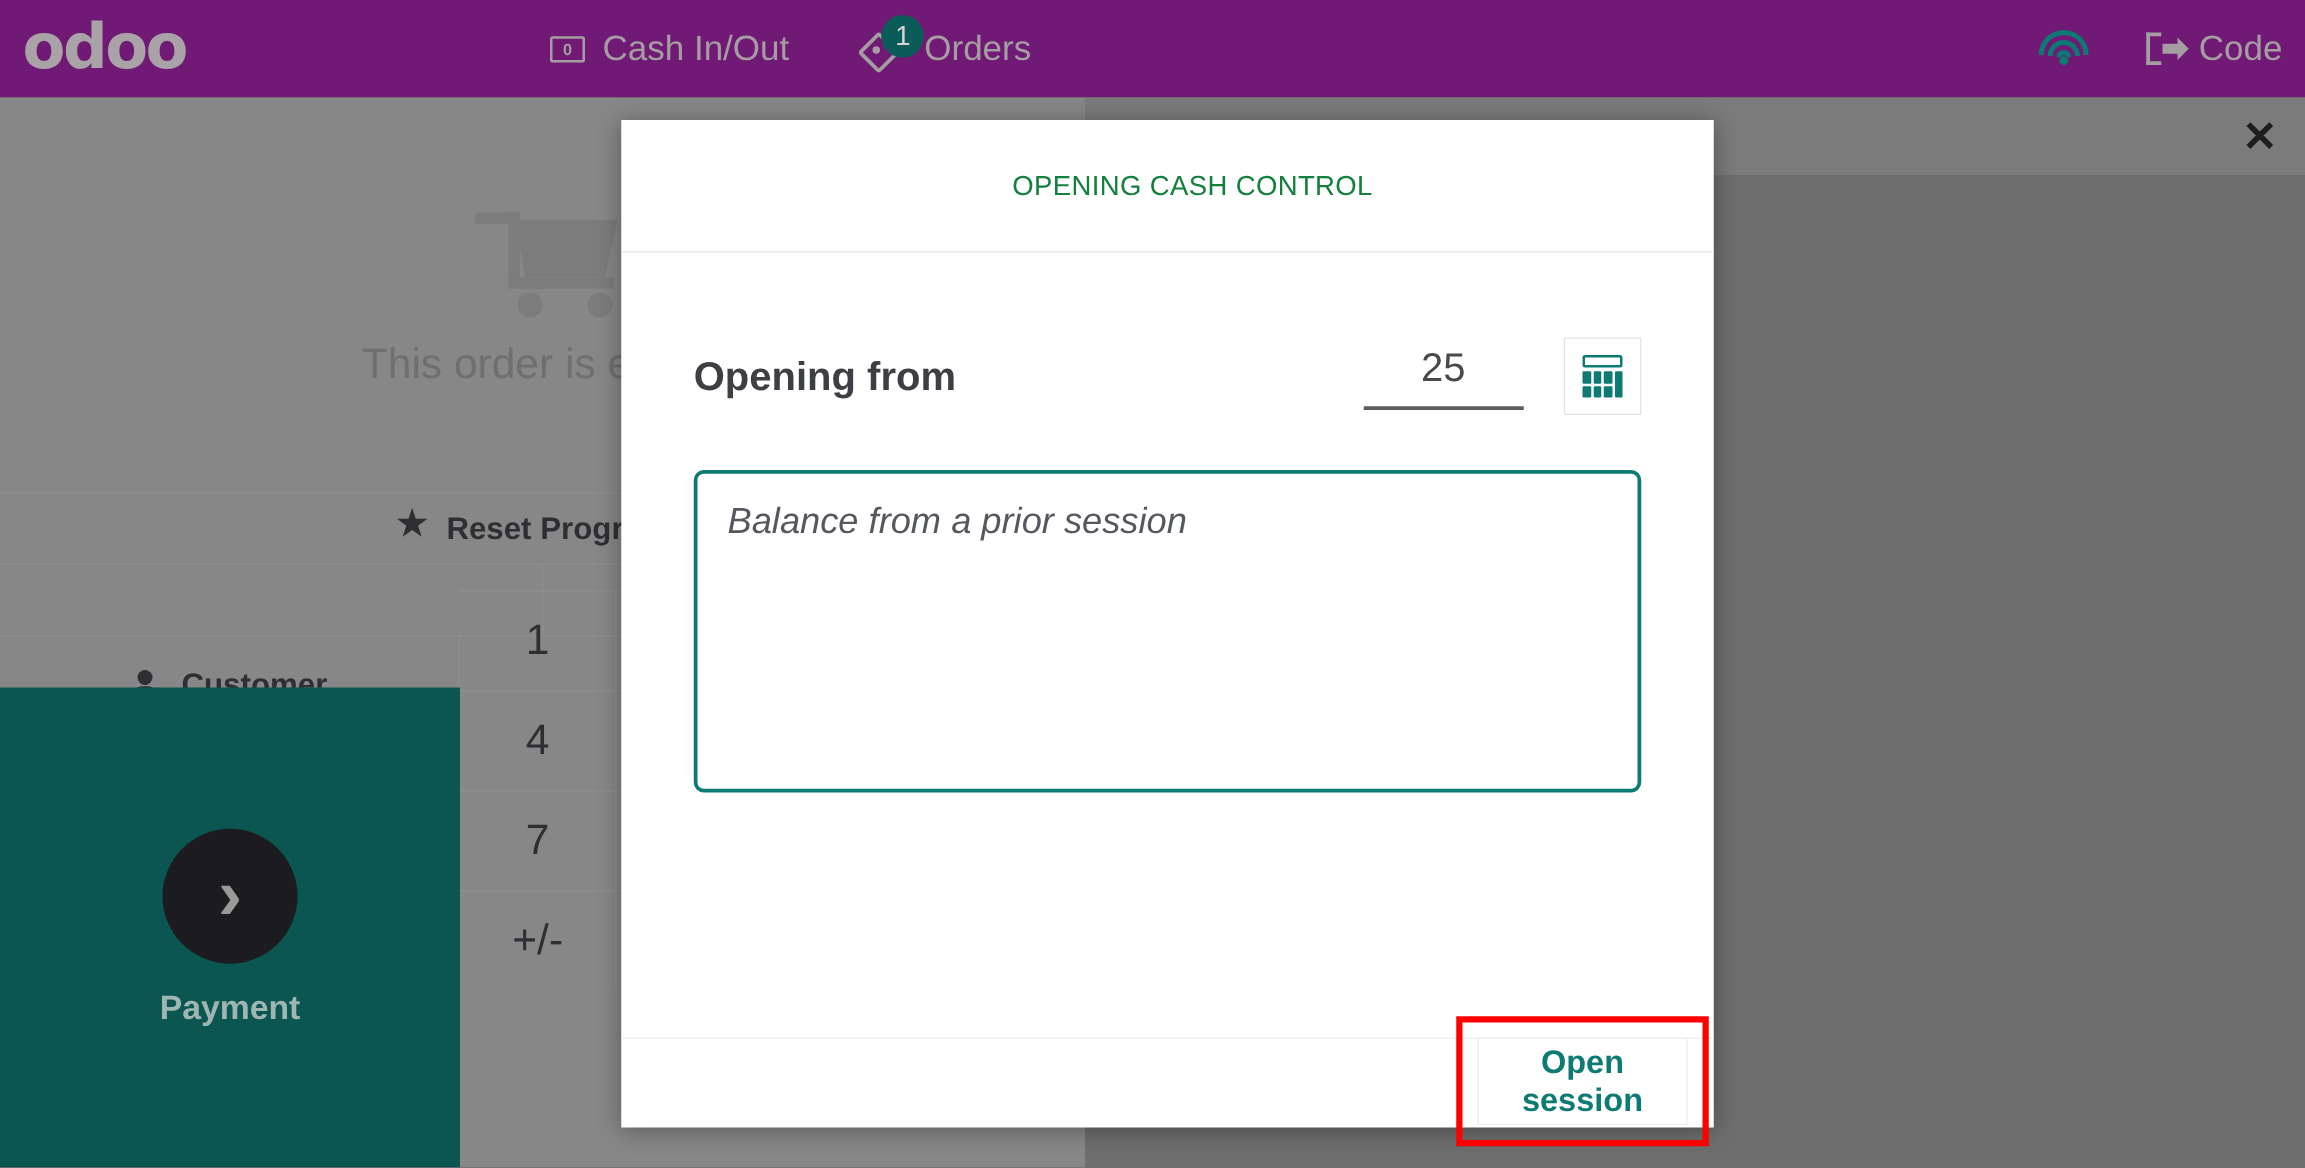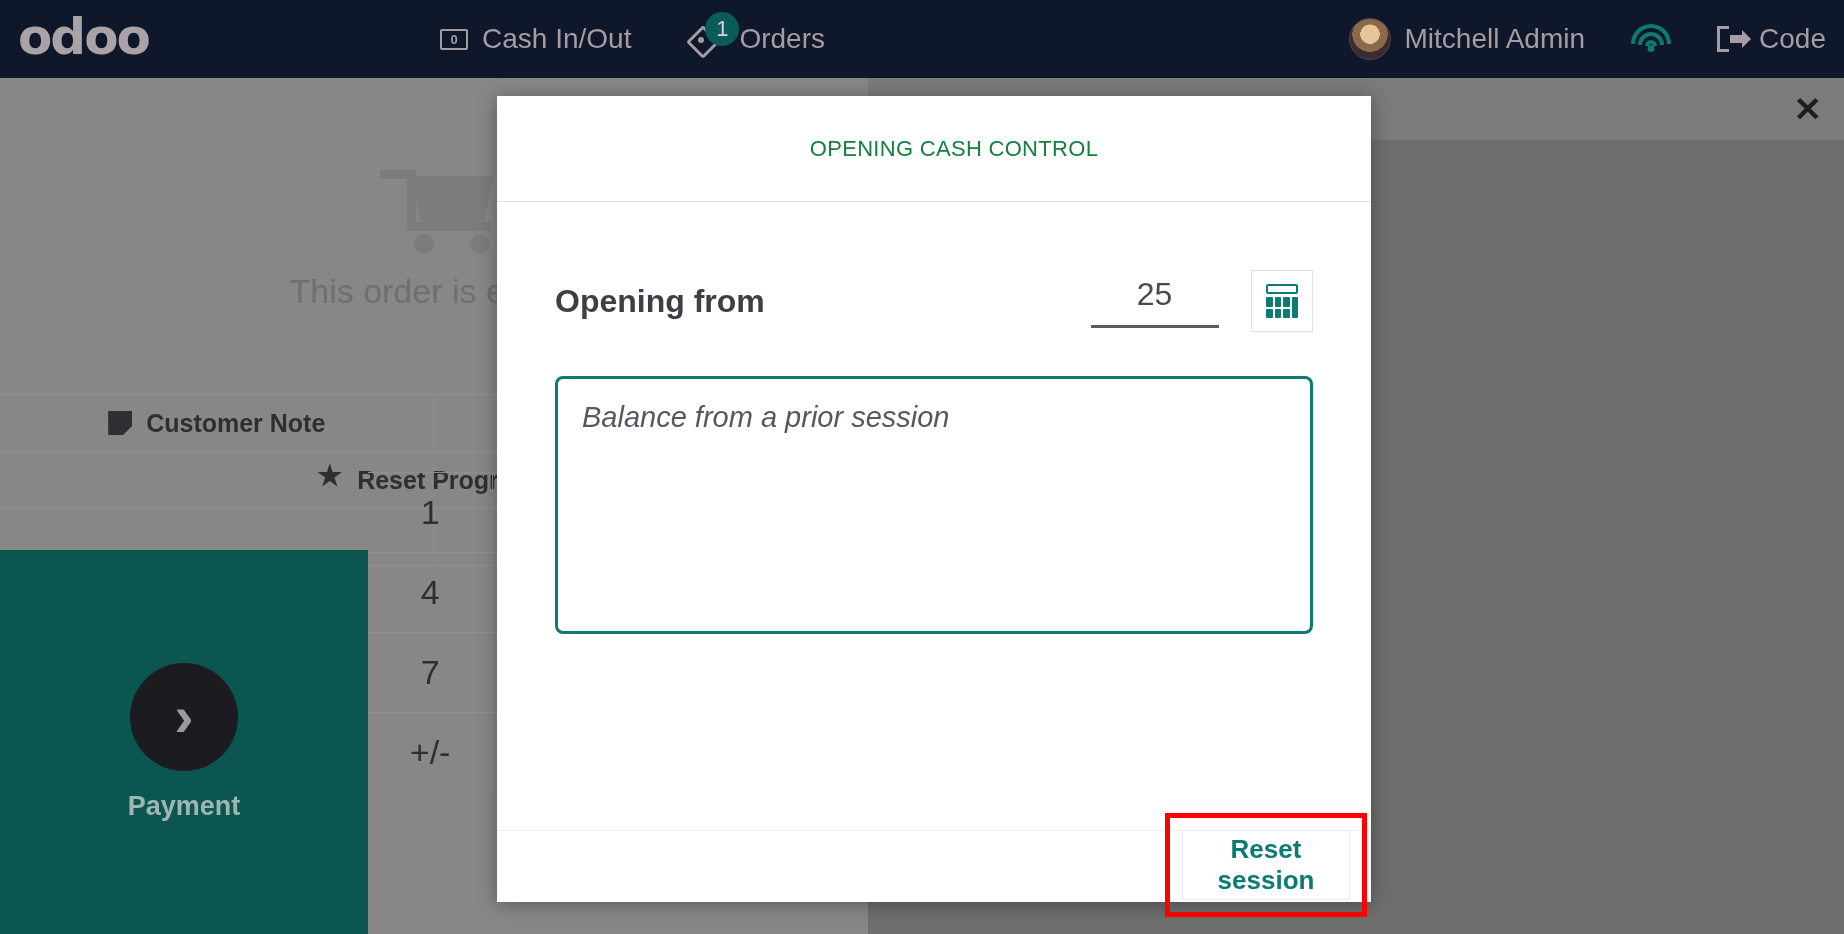--- a/index.html
+++ b/index.html
@@ -7,21 +7,21 @@
     width: 1844px; height: 934px;
     overflow: hidden;
     font-family: "Liberation Sans", sans-serif;
     background: #6e6e6e;
   }
   #app { position: relative; width: 1844px; height: 934px; }
 
   
   .topbar {
     position: absolute; left: 0; top: 0; width: 1844px; height: 78px;
-    background: #0f172a;
+    background: #701a75;
     display: flex; align-items: center;
   }
   .logo {
     position: absolute; left: 18px; top: 8px;
     font-size: 50px; font-weight: 700; letter-spacing: -2px;
     color: #a9a2a6; font-family: "DejaVu Sans", sans-serif;
   }
   .nav-center {
     position: absolute; left: 440px; top: 0; height: 78px;
     display: flex; align-items: center; gap: 60px;
@@ -287,24 +287,20 @@
         <span class="ico-orders">
           <span class="tag"></span>
             <span class="dot"></span>
           <span class="badge">1</span>
         </span>
         <span>Orders</span>
       </div>
     </div>
 
     <div class="nav-right">
-      <div class="user-chip">
-        <span class="avatar"></span>
-        <span class="user-name">Mitchell Admin</span>
-      </div>
       <span class="wifi">
           <i></i>
           <i></i>
           <i></i>
           <i></i>
         </span>
       <div class="close-chip">
         <span class="ico-exit">
           <span class="brk"></span>
             <span class="arw"></span>
@@ -324,30 +320,20 @@
             <span class="body"></span>
             <span class="stem"></span>
           <span class="bar"></span>
             <span class="w1"></span>
             <span class="w2"></span>
         </span>
         <span class="order-empty-text">This order is empty</span>
       </div>
 
       <div class="ctrl-grid">
-        <div class="ctrl-row">
-          <div class="ctrl-btn">
-            <span class="gi gi-note"></span>
-            <span>Customer Note</span>
-          </div>
-          <div class="ctrl-btn">
-            <span class="gi gi-refund"></span>
-            <span>Refund</span>
-          </div>
-        </div>
         <div class="ctrl-row">
           <div class="ctrl-btn">
             <span class="gi gi-star"></span>
             <span>Reset Programs</span>
           </div>
         </div>
         <div class="ctrl-row">
           <div class="ctrl-btn empty">
             <span></span>
           </div>
@@ -470,18 +456,18 @@
             </span>
           </button>
         </span>
       </div>
 
       <textarea class="note-area" placeholder="Balance from a prior session" style=""></textarea>
     </div>
 
     <div class="modal-foot">
       <div class="highlight-box">
-        <button class="open-session-btn">Reset session</button>
+        <button class="open-session-btn">Open session</button>
       </div>
     </div>
   </div>
 
 </div>
 
 </body></html>

